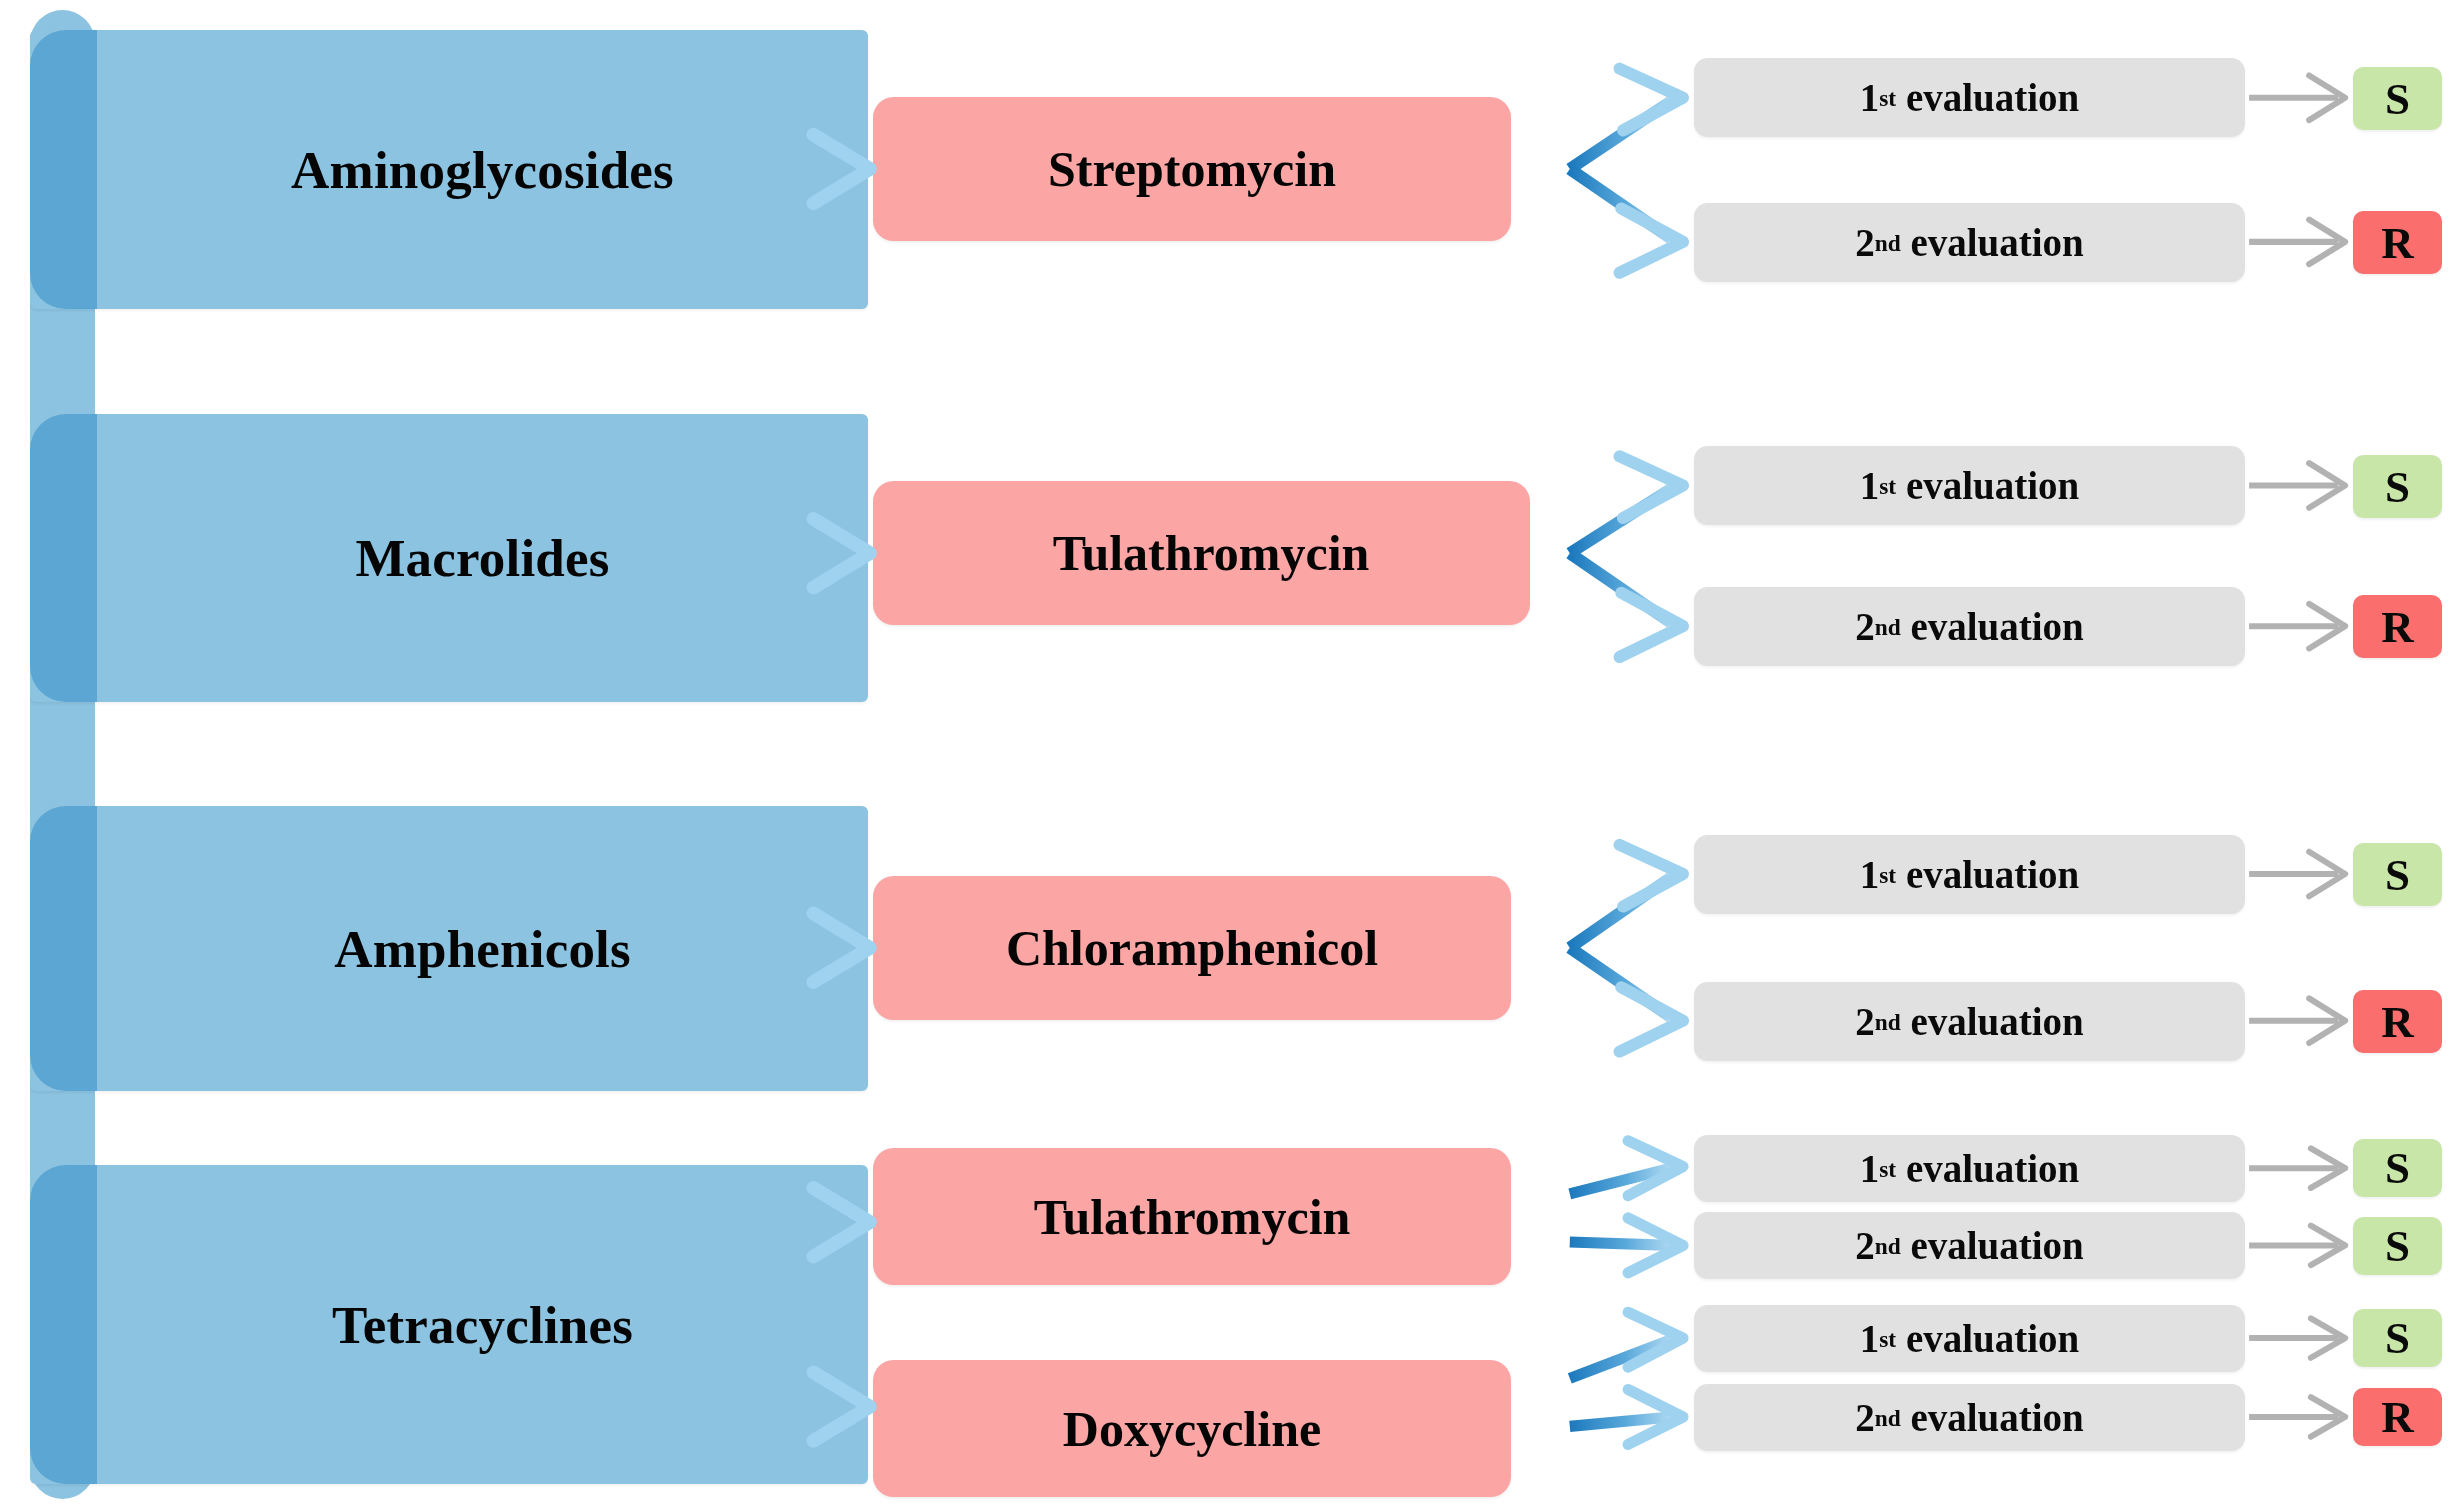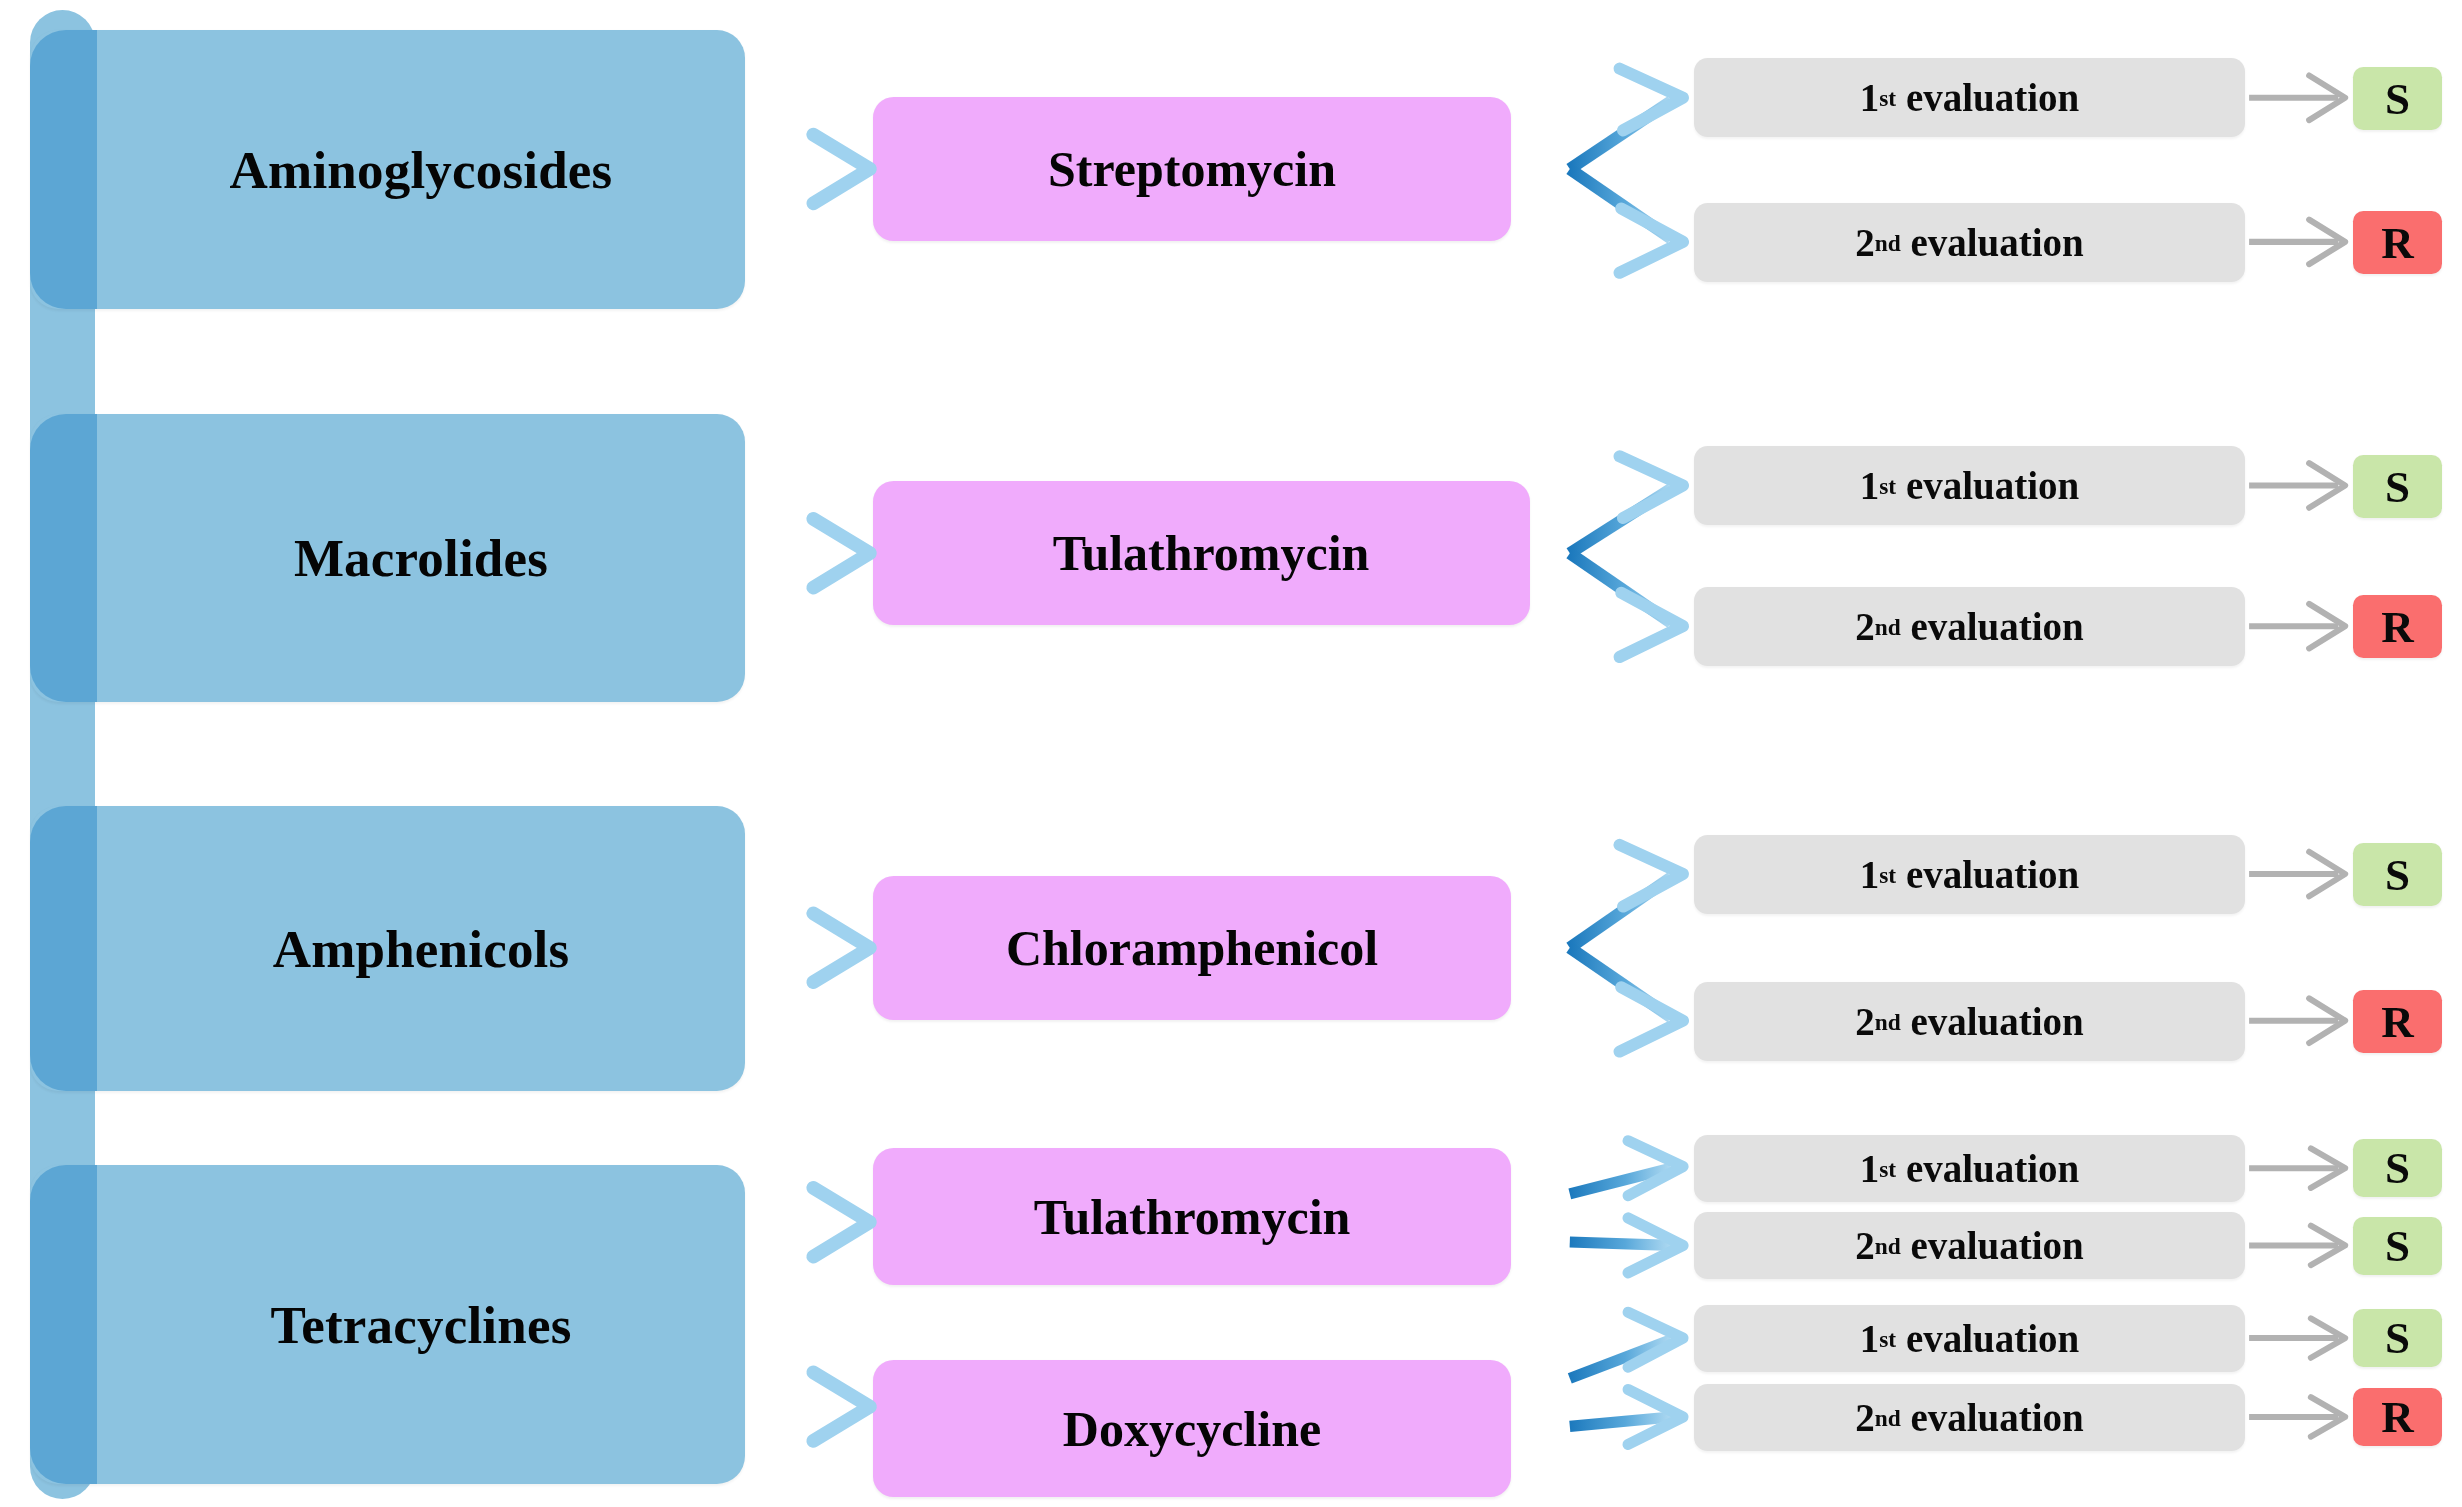--- a/index.html
+++ b/index.html
@@ -16,22 +16,22 @@
   .spine{
     position:absolute;
     left:30px;top:10.3px;width:65px;height:1489px;
     background:#8CC3E0;
     border-radius:33px;
   }
 
   
   .cat-box{
     position:absolute;
-    left:30px;width:715px;
-    border-radius:28px;
+    left:30px;width:838px;
+    border-radius:6px;
     background:#8CC3E0;
     overflow:hidden;
     box-shadow:0 1.7px 2.6px rgba(0,0,0,0.05);
   }
   .cat-box .cap{
     position:absolute;left:0;top:0;width:67px;height:100%;
     background:#5CA6D4;
     border-top-left-radius:36px;border-bottom-left-radius:36px;
   }
   .cat-label{
@@ -40,21 +40,21 @@
     font-size:53px;font-weight:bold;color:#050505;
     letter-spacing:0.2px;
     text-align:center;
     z-index:2;
   }
 
   
   .drug-box{
     position:absolute;
     left:873px;width:638px;
-    background:#f0abfc;
+    background:#fca5a5;
     border-radius:20.6px;
     display:flex;align-items:center;justify-content:center;
     font-size:50px;font-weight:bold;color:#050505;
     box-shadow:0 1.7px 2.6px rgba(0,0,0,0.06);
   }
 
   
   .eval-box{
     position:absolute;
     left:1694px;width:551px;

